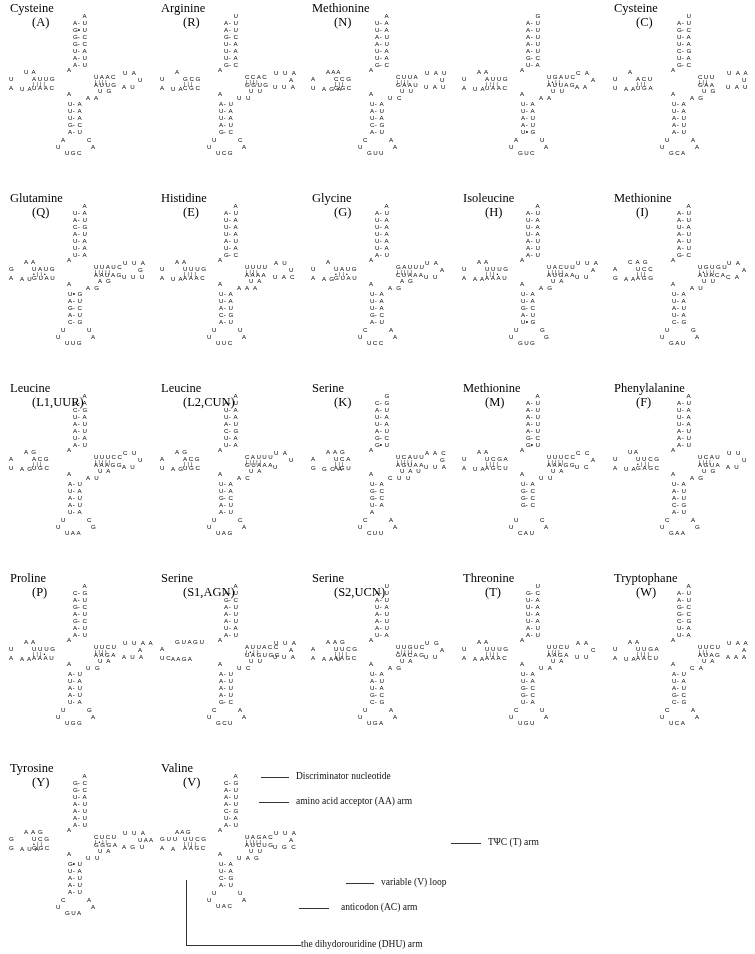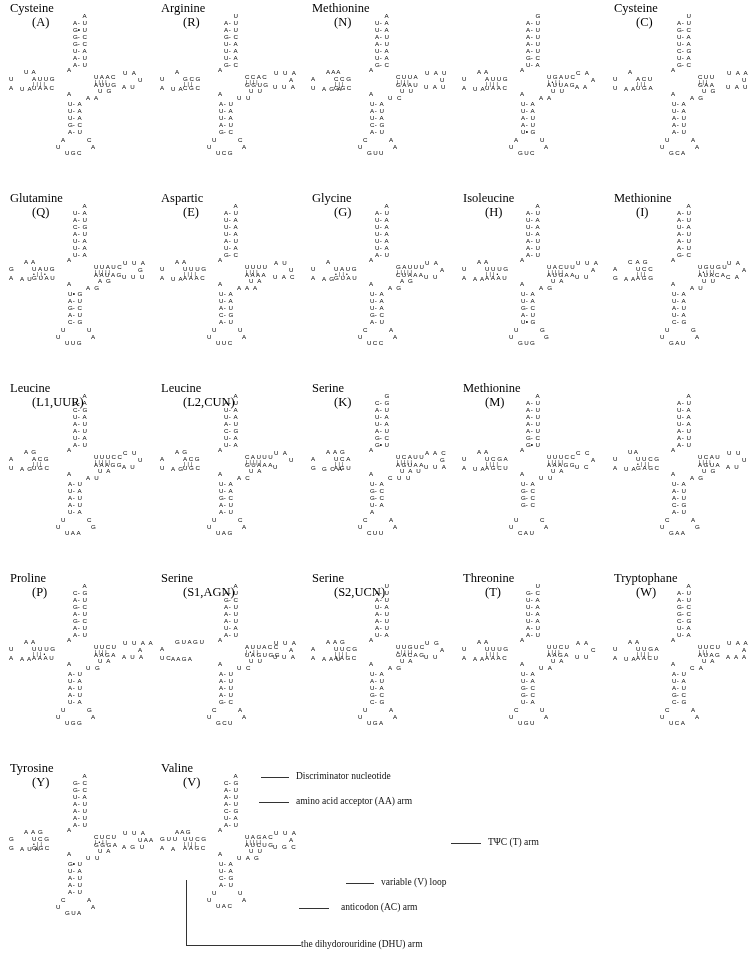--- a/index.html
+++ b/index.html
@@ -434,21 +434,21 @@
         <span style="left:77.5px;top:129px;">G</span>
         <span style="left:61px;top:137px;">U</span>
         <span style="left:87px;top:137px;">U</span>
         <span style="left:56px;top:144px;">U</span>
         <span style="left:91px;top:144px;">A</span>
         <span style="left:65px;top:150px;letter-spacing:1.4px;">UUG</span>
       </div>
     </div>
     <div class="cell" style="left:151px;top:190px;">
       <div class="title">
-        <span class="nm">Aspartic</span>
+        <span class="nm">Histidine</span>
         <span class="cd">(E)</span>
       </div>
       <div class="clover">
         <span style="left:82.5px;top:13.4px;">A</span>
         <span style="left:73px;top:20px;">A</span>
         <span style="left:77.8px;top:20px;">-</span>
         <span style="left:82.5px;top:20px;">U</span>
         <span style="left:73px;top:27px;">U</span>
         <span style="left:77.8px;top:27px;">-</span>
         <span style="left:82.5px;top:27px;">A</span>
@@ -966,20 +966,24 @@
         <span style="left:77.5px;top:122px;">C</span>
         <span style="left:77.5px;top:129px;"> </span>
         <span style="left:61px;top:137px;">U</span>
         <span style="left:87px;top:137px;">C</span>
         <span style="left:56px;top:144px;">U</span>
         <span style="left:91px;top:144px;">A</span>
         <span style="left:65px;top:150px;letter-spacing:1.4px;">CAU</span>
       </div>
     </div>
     <div class="cell" style="left:604px;top:380px;">
+      <div class="title">
+        <span class="nm">Phenylalanine</span>
+        <span class="cd">(F)</span>
+      </div>
       <div class="clover">
         <span style="left:82.5px;top:13.4px;">A</span>
         <span style="left:73px;top:20px;">A</span>
         <span style="left:77.8px;top:20px;">-</span>
         <span style="left:82.5px;top:20px;">U</span>
         <span style="left:73px;top:27px;">U</span>
         <span style="left:77.8px;top:27px;">-</span>
         <span style="left:82.5px;top:27px;">A</span>
         <span style="left:73px;top:34px;">U</span>
         <span style="left:77.8px;top:34px;">-</span>

